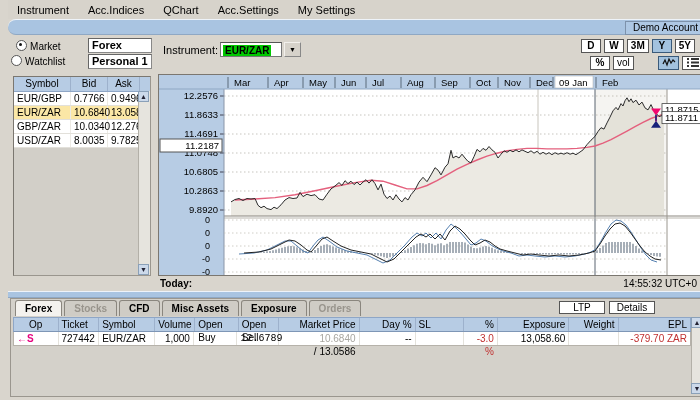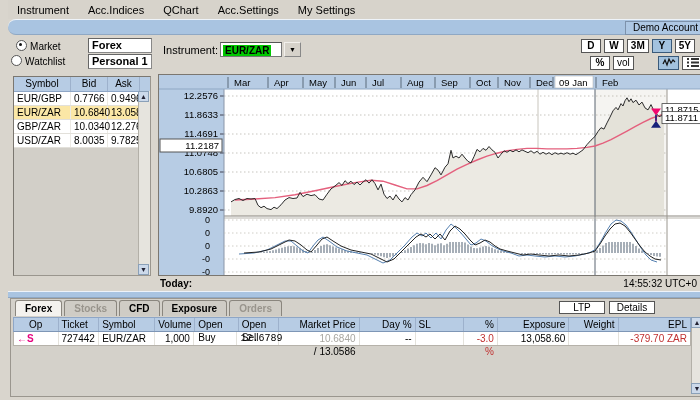--- a/index.html
+++ b/index.html
@@ -381,20 +381,21 @@
   <span style="position:absolute;right:6px;">14:55:32 UTC+0</span>
 </div>
 
 <div class="abs sep"></div>
 
 <div class="abs botpanel">
   <div class="tabs">
     <div class="tab active">Forex</div>
     <div class="tab dim">Stocks</div>
     <div class="tab">CFD</div>
+    <div class="tab">Misc Assets</div>
     <div class="tab">Exposure</div>
     <div class="tab dim">Orders</div>
   </div>
   <div class="minibtn" style="right:100px;">LTP</div>
   <div class="minibtn" style="right:50px;">Details</div>
 
   <div class="ptable">
     <div class="phead">
       <div class="k-op" style="text-align:center;">Op</div>
       <div class="k-ticket">Ticket</div>

